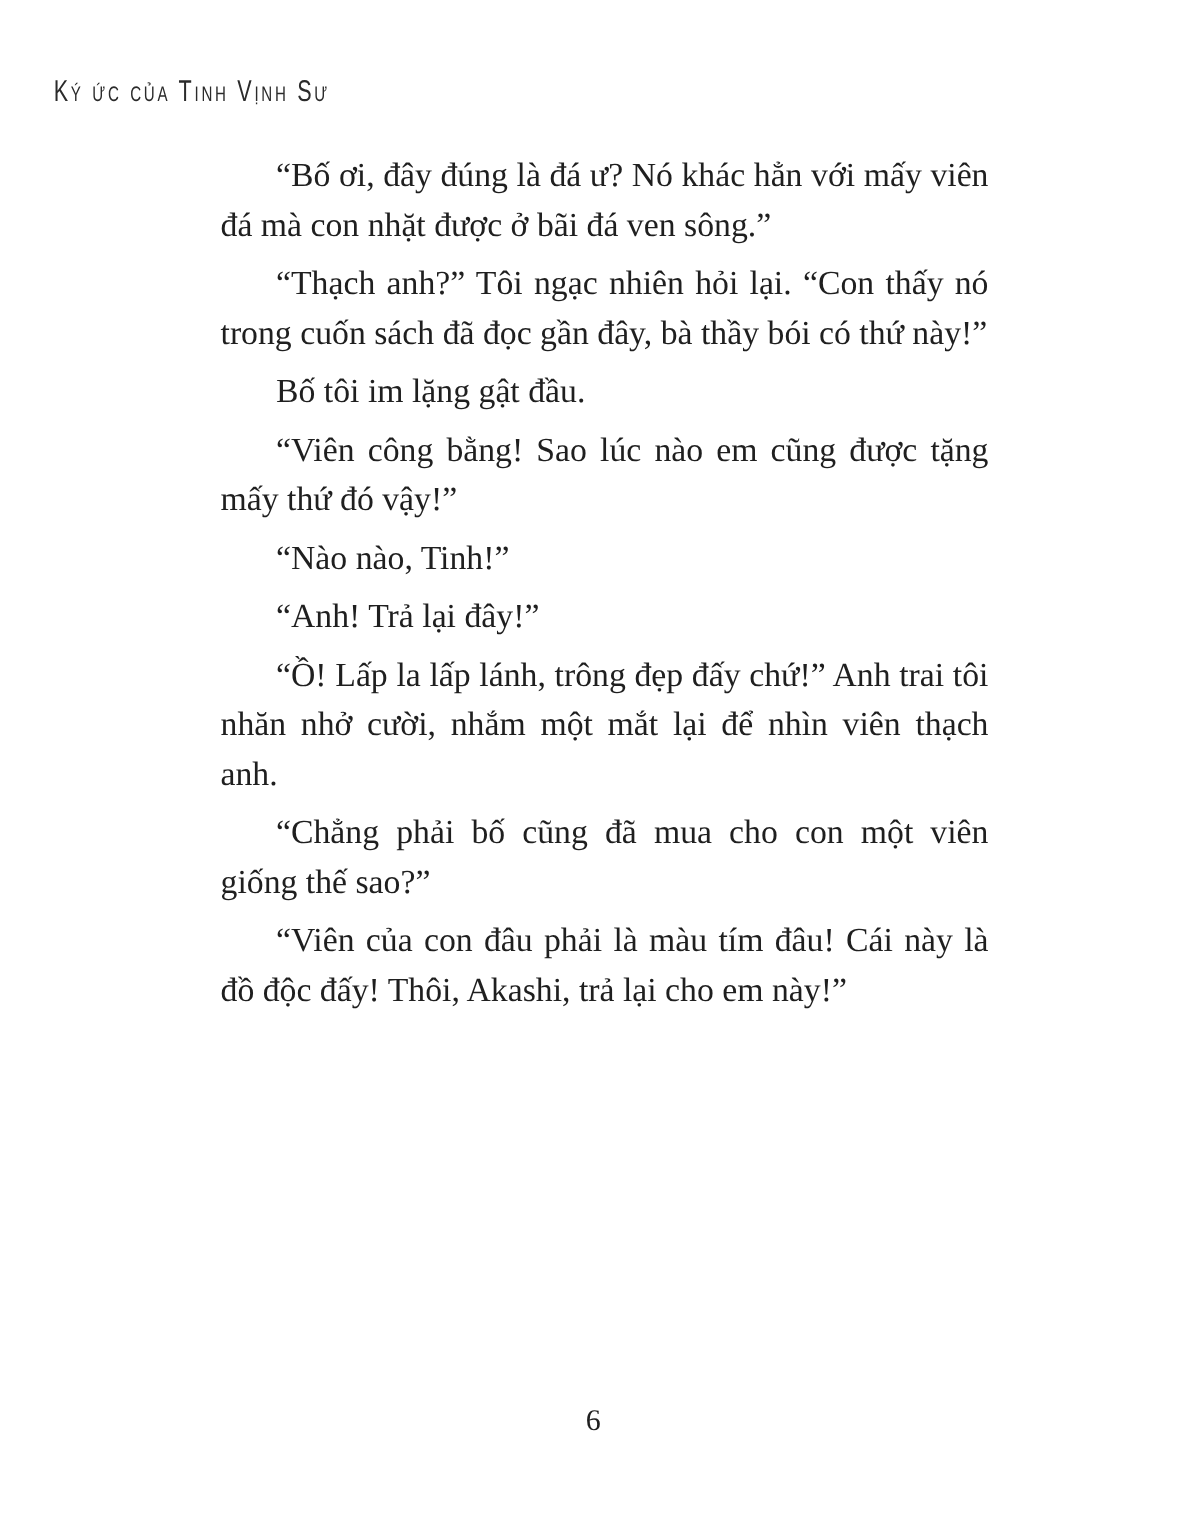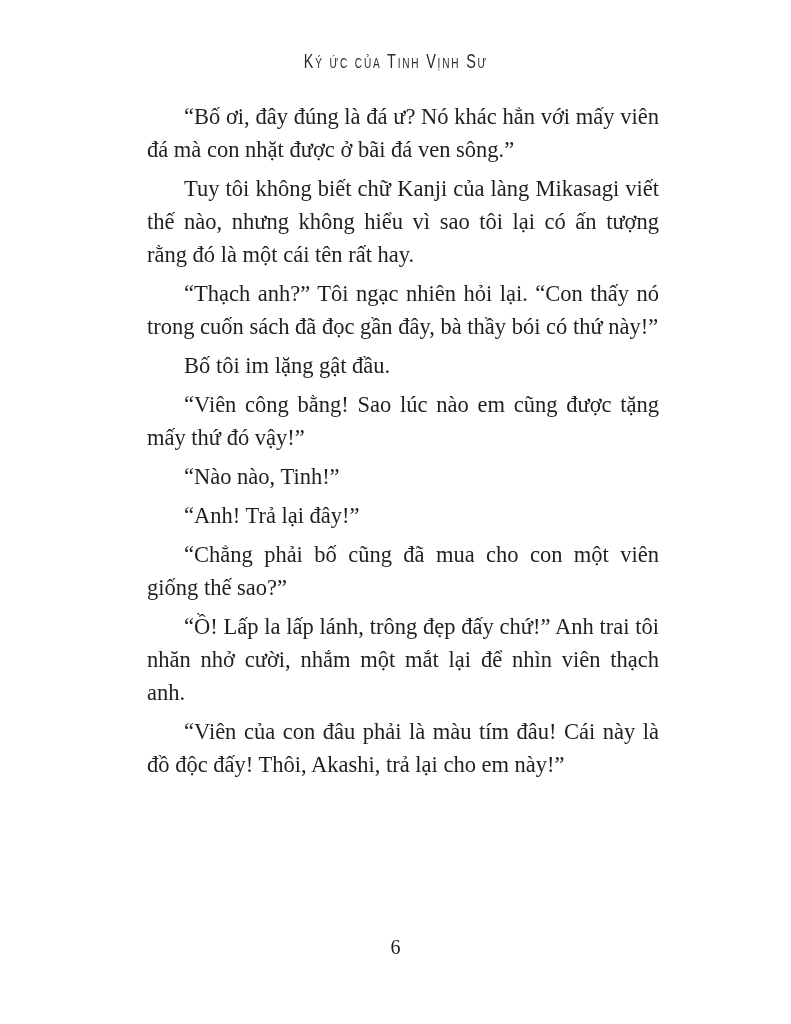--- a/index.html
+++ b/index.html
@@ -14,21 +14,20 @@
     background: #ffffff;
     font-family: "Liberation Serif", serif;
     color: #1f1f1f;
     overflow: hidden;
   }
   .running-head {
     position: absolute;
     top: 50px;
     left: 0;
     width: 100%;
-    text-align: center;
   }
   .running-head .inner {
     display: inline-block;
     font-family: "Liberation Sans", sans-serif;
     font-variant: small-caps;
     font-weight: 500;
     font-size: 20px;
     letter-spacing: 2.5px;
     color: #2b2b2b;
     transform: scaleX(0.72);
@@ -64,26 +63,25 @@
 
 <div class="page">
 
   <div class="running-head">
     <span class="inner">Ký ức của Tinh Vịnh Sư</span>
   </div>
 
   <div class="body-text">
 
   <p>“Bố ơi, đây đúng là đá ư? Nó khác hẳn với mấy viên đá mà con nhặt được ở bãi đá ven sông.”</p>
-      <p>Tuy tôi không biết chữ Kanji của làng Mikasagi viết thế nào, nhưng không hiểu vì sao tôi lại có ấn tượng rằng đó là một cái tên rất hay.</p>
       <p>“Thạch anh?” Tôi ngạc nhiên hỏi lại. “Con thấy nó trong cuốn sách đã đọc gần đây, bà thầy bói có thứ này!”</p>
       <p>Bố tôi im lặng gật đầu.</p>
       <p>“Viên công bằng! Sao lúc nào em cũng được tặng mấy thứ đó vậy!”</p>
       <p>“Nào nào, Tinh!”</p>
       <p>“Anh! Trả lại đây!”</p>
+      <p>“Ồ! Lấp la lấp lánh, trông đẹp đấy chứ!” Anh trai tôi nhăn nhở cười, nhắm một mắt lại để nhìn viên thạch anh.</p>
       <p>“Chẳng phải bố cũng đã mua cho con một viên giống thế sao?”</p>
-      <p>“Ồ! Lấp la lấp lánh, trông đẹp đấy chứ!” Anh trai tôi nhăn nhở cười, nhắm một mắt lại để nhìn viên thạch anh.</p>
       <p>“Viên của con đâu phải là màu tím đâu! Cái này là đồ độc đấy! Thôi, Akashi, trả lại cho em này!”</p>
     </div>
 
   <div class="page-number">6</div>
 
 </div>
 
 </body></html>

